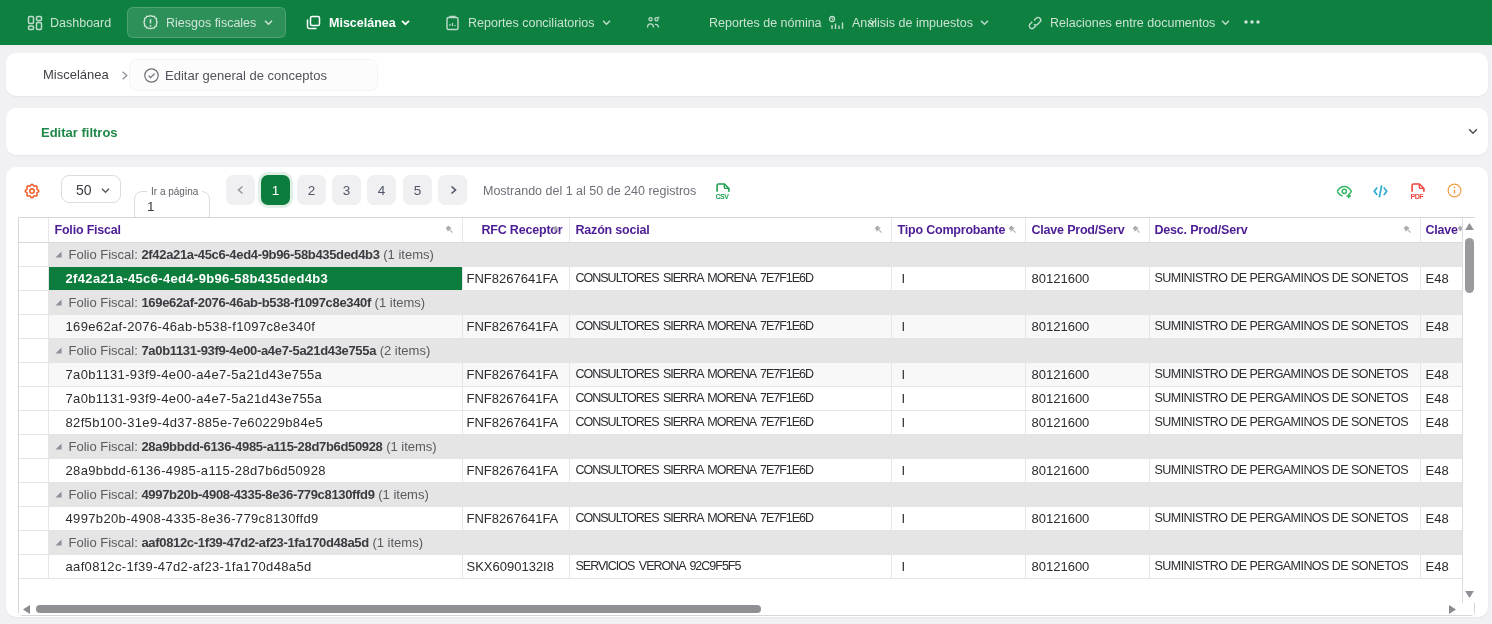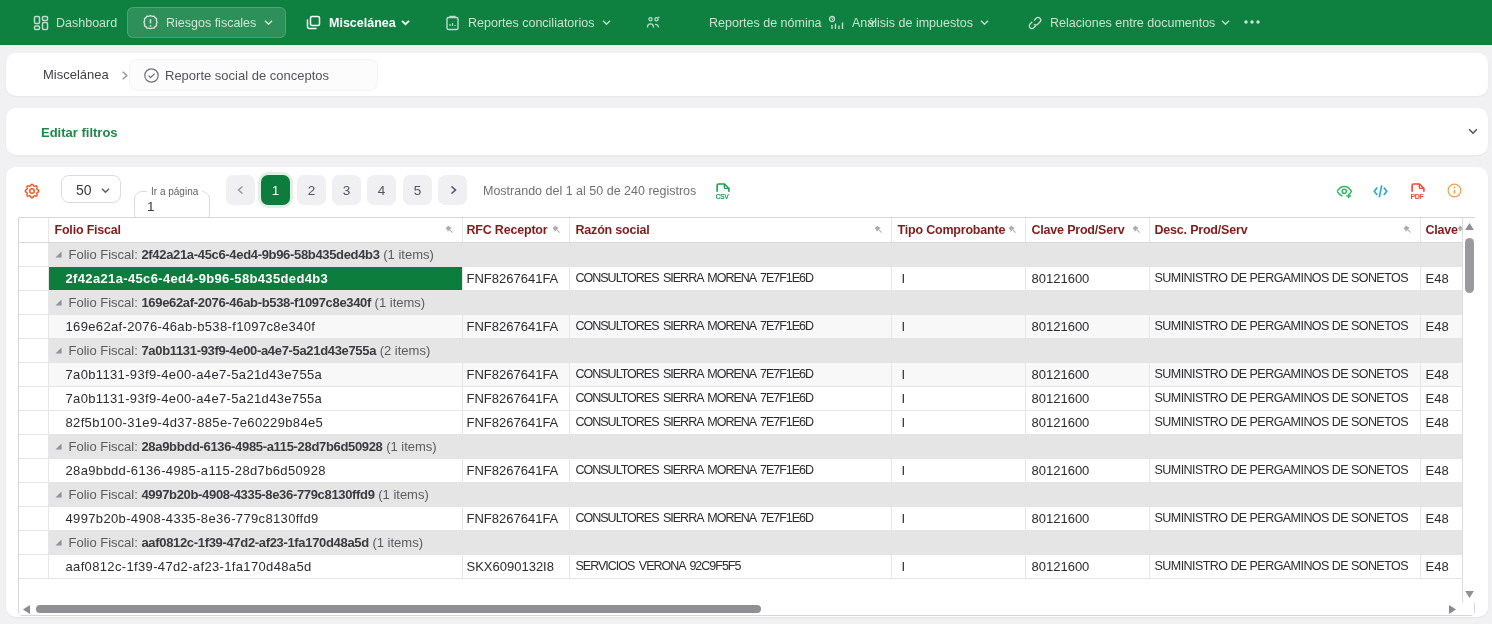--- a/index.html
+++ b/index.html
@@ -23,34 +23,34 @@
   .pagebtn.active { background:#0c7d3c; color:#fff; box-shadow:0 0 0 3px rgba(12,125,60,.12); }
   
   #grid { position:absolute; left:18px; top:217px; width:1457px; height:399px;
           border:1px solid #d6d6d8; border-radius:0 0 4px 4px; background:#fff; }
   table { border-collapse:collapse; table-layout:fixed; width:1443px; font-size:13px; color:#2b2b30; }
   td.uuid { letter-spacing:0.35px; }
   td.razon { font-size:12.5px; letter-spacing:-1px; word-spacing:2px;margin-left:40px; }
   td.desc2 { font-size:12.5px; letter-spacing:-0.55px; }
   td, th { border-right:1px solid #e6e6e8; border-bottom:1px solid #e4e4e6; height:24px; padding:0 0 0 6px;
            overflow:hidden; white-space:nowrap; text-align:left; font-weight:400; vertical-align:middle; }
-  th { color:#7f1d1d; font-weight:700; position:relative; font-size:12.5px; letter-spacing:-0.2px; border-bottom-color:#dadadd; }
+  th { color:#4c1d95; font-weight:700; position:relative; font-size:12.5px; letter-spacing:-0.2px; border-bottom-color:#dadadd; }
   td.g { background:#e5e5e5; border-right:none; color:#5a5a61; }
   td.g b { color:#3a3a40; letter-spacing:-0.33px; }
   tr.stripe td { background:#f8f8f9; }
   tr.stripe td.first, tr td.first { background:#fff; }
   td.first { border-right:1px solid #e6e6e8; }
   td.sel { background:#0c7d3c; color:#fff; font-weight:700; }
   td.uuid { padding-left:17px; }
   td.tipo { padding-left:10px; }
 </style>
 </head>
 <body>
 <div id="nav">
-  <div class="navitem" style="left:33px; gap:7px;">
+  <div class="navitem" style="left:27px; gap:7px;">
     <svg width="16" height="16" viewBox="0 0 16 16" fill="none" stroke="#bedccb" stroke-width="1.5">
       <rect x="1.5" y="1.5" width="5" height="7" rx="1.2"></rect>
       <rect x="9.5" y="1.5" width="5" height="4" rx="1.2"></rect>
       <rect x="1.5" y="11" width="5" height="3.5" rx="1.2"></rect>
       <rect x="9.5" y="7.5" width="5" height="7" rx="1.2"></rect>
     </svg>
     <span>Dashboard</span>
   </div>
   <div id="pill">
     <svg width="17" height="17" viewBox="0 0 17 17" fill="none" stroke="#cfe5d8" stroke-width="1.35">
@@ -126,21 +126,21 @@
 <div class="card" id="card1" style="top:53px; height:43px;">
   <span class="abs" style="left:37px; top:14px; font-size:13px; color:#3f3f46;">Miscelánea</span>
   <svg class="abs" width="11" height="11" viewBox="0 0 12 12" fill="none" stroke="#92929a" stroke-width="1.5" style="left:113px; top:17px;">
     <path d="M4 2 L8.5 6 L4 10"></path>
   </svg>
   <div class="abs" style="left:123px; top:6px; width:249px; height:32px; background:#fcfcfd; border:1px solid #f4f4f6; border-radius:8px;"></div>
   <svg class="abs" width="15" height="15" viewBox="0 0 15 15" fill="none" stroke="#6e6e77" stroke-width="1.2" style="left:138px; top:15px;">
     <circle cx="7.5" cy="7.5" r="6.7"></circle>
     <path d="M4.6 7.6 l2 2 L10.6 5.6" stroke-width="1.3"></path>
   </svg>
-  <span class="abs" style="left:159px; top:15px; font-size:13px; color:#52525b;">Reporte social de conceptos</span>
+  <span class="abs" style="left:159px; top:15px; font-size:13px; color:#52525b;">Editar general de conceptos</span>
 </div>
 <div class="card" id="card2" style="top:108px; height:47px;">
   <span class="abs" style="left:35px; top:17px; font-size:13px; font-weight:700; color:#1f8747;">Editar filtros</span>
   <svg class="abs" width="12" height="12" viewBox="0 0 14 14" fill="none" stroke="#4c4c55" stroke-width="1.7" style="left:1461px; top:17px;">
     <path d="M2.5 5 L7 9.5 L11.5 5"></path>
   </svg>
 </div>
 <div class="card" id="card3" style="top:167px; height:450px;"></div>
 
 <svg class="abs" width="18" height="18" viewBox="0 0 24 24" fill="none" stroke="#f05a28" stroke-width="2" style="left:23px; top:182px;">
@@ -215,21 +215,21 @@
 <tbody>
         <tr>
           <th style="padding:0;"></th>
           <th>Folio Fiscal<svg width="10" height="10" viewBox="0 0 12 12" style="position:absolute; right:7px; top:7px;">
               <g transform="rotate(-45 6 6)" fill="#ababaf">
                 <rect x="3.6" y="0.8" width="4.8" height="3.8" rx="0.8"></rect>
                 <rect x="2.8" y="4.2" width="6.4" height="1.4" rx="0.7"></rect>
                 <rect x="5.45" y="5.6" width="1.1" height="5" rx="0.55"></rect>
               </g>
             </svg></th>
-          <th style="padding-left:4px;">RFC Receptor<svg width="10" height="10" viewBox="0 0 12 12" style="position:absolute; right:7px; top:7px;">
+          <th style="padding-left:19px;">RFC Receptor<svg width="10" height="10" viewBox="0 0 12 12" style="position:absolute; right:7px; top:7px;">
               <g transform="rotate(-45 6 6)" fill="#ababaf">
                 <rect x="3.6" y="0.8" width="4.8" height="3.8" rx="0.8"></rect>
                 <rect x="2.8" y="4.2" width="6.4" height="1.4" rx="0.7"></rect>
                 <rect x="5.45" y="5.6" width="1.1" height="5" rx="0.55"></rect>
               </g>
             </svg></th>
           <th>Razón social<svg width="10" height="10" viewBox="0 0 12 12" style="position:absolute; right:7px; top:7px;">
               <g transform="rotate(-45 6 6)" fill="#ababaf">
                 <rect x="3.6" y="0.8" width="4.8" height="3.8" rx="0.8"></rect>
                 <rect x="2.8" y="4.2" width="6.4" height="1.4" rx="0.7"></rect>

